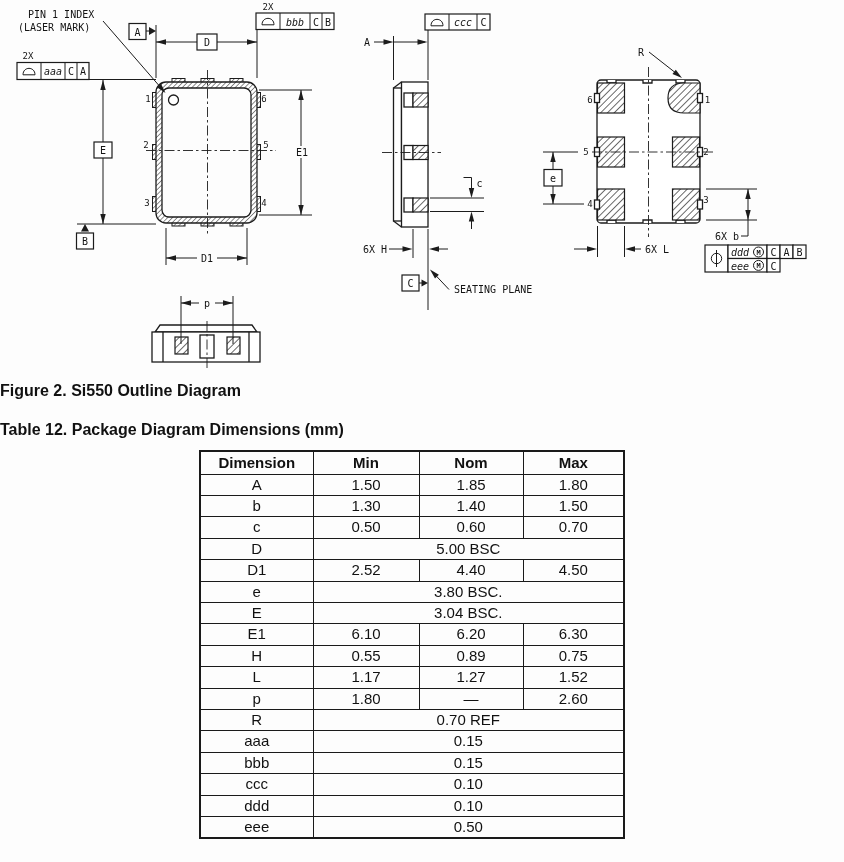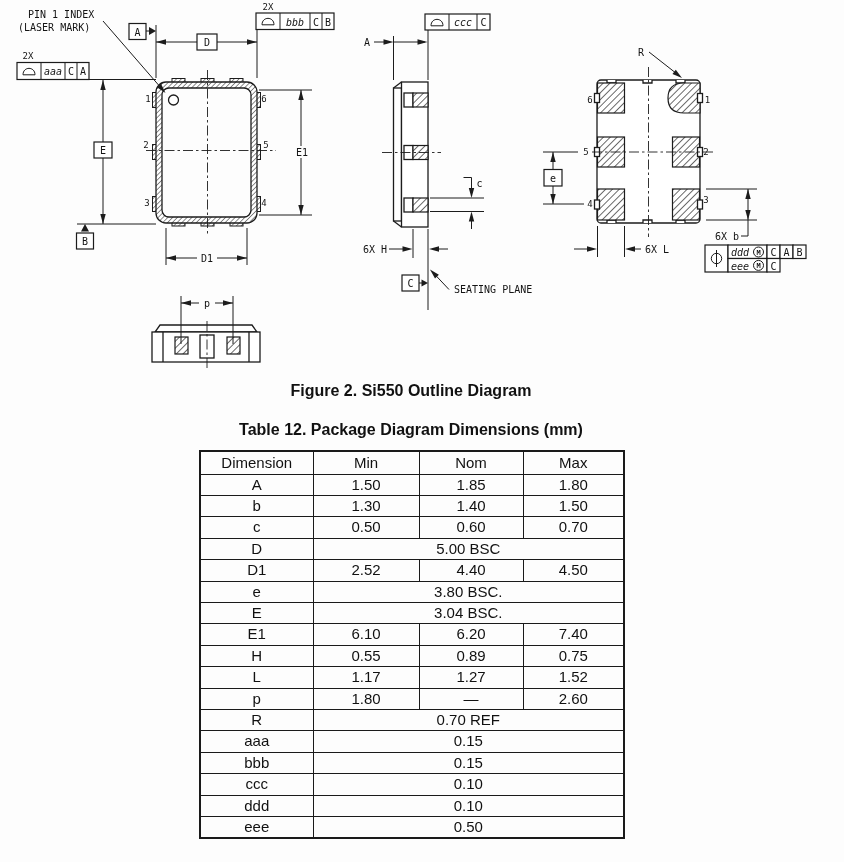--- a/index.html
+++ b/index.html
@@ -11,29 +11,29 @@
   .ti {font:italic 10px "DejaVu Sans Mono",monospace;}
   .tm {font:bold 7px "DejaVu Sans Mono",monospace;}
   .ln {stroke:#1c1c1c;stroke-width:1.3;fill:none;}
   .lw {stroke:#1c1c1c;stroke-width:1.3;fill:#fff;}
   .hb {stroke:#1c1c1c;stroke-width:1;fill:url(#hbp);}
   .hp {stroke:#1c1c1c;stroke-width:1.2;fill:url(#hpp);}
   .dl {stroke:#1c1c1c;stroke-width:1;fill:none;}
   .cl {stroke:#1c1c1c;stroke-width:0.9;fill:none;stroke-dasharray:10 3 2.5 3;}
   .bx {fill:#fff;stroke:#1c1c1c;stroke-width:1.2;}
   .ar {fill:#1c1c1c;}
-  .caption{position:absolute;left:0;width:822px;text-align:center;
+  .caption{position:absolute;left:0;width:822px;
            font-size:16px;font-weight:bold;color:#111;}
   #fig-caption{top:382px;}
   #table-title{top:421px;}
   table{position:absolute;left:199px;top:450px;border-collapse:collapse;
         table-layout:fixed;width:424px;border:2px solid #1a1a1a;}
   th,td{border:1.5px solid #1a1a1a;text-align:center;padding:0;
         font-size:15px;height:20.4px;line-height:20.4px;}
-  th{font-weight:normal;height:21.5px;}
+  th{font-weight:bold;height:21.5px;}
 </style>
 </head>
 <body>
 
 <div id="page">
 
 <svg width="844" height="372" viewBox="0 0 844 372">
   <defs>
     <pattern id="hbp" patternUnits="userSpaceOnUse" width="3.4" height="3.4" patternTransform="rotate(45)">
       <rect width="3.4" height="3.4" fill="#fff"></rect>
@@ -383,21 +383,21 @@
     <td colspan="3">3.80 BSC.</td>
   </tr>
   <tr>
     <td>E</td>
     <td colspan="3">3.04 BSC.</td>
   </tr>
   <tr>
     <td>E1</td>
     <td>6.10</td>
     <td>6.20</td>
-    <td>7.40</td>
+    <td>6.30</td>
   </tr>
   <tr>
     <td>H</td>
     <td>0.55</td>
     <td>0.89</td>
     <td>0.75</td>
   </tr>
   <tr>
     <td>L</td>
     <td>1.17</td>

